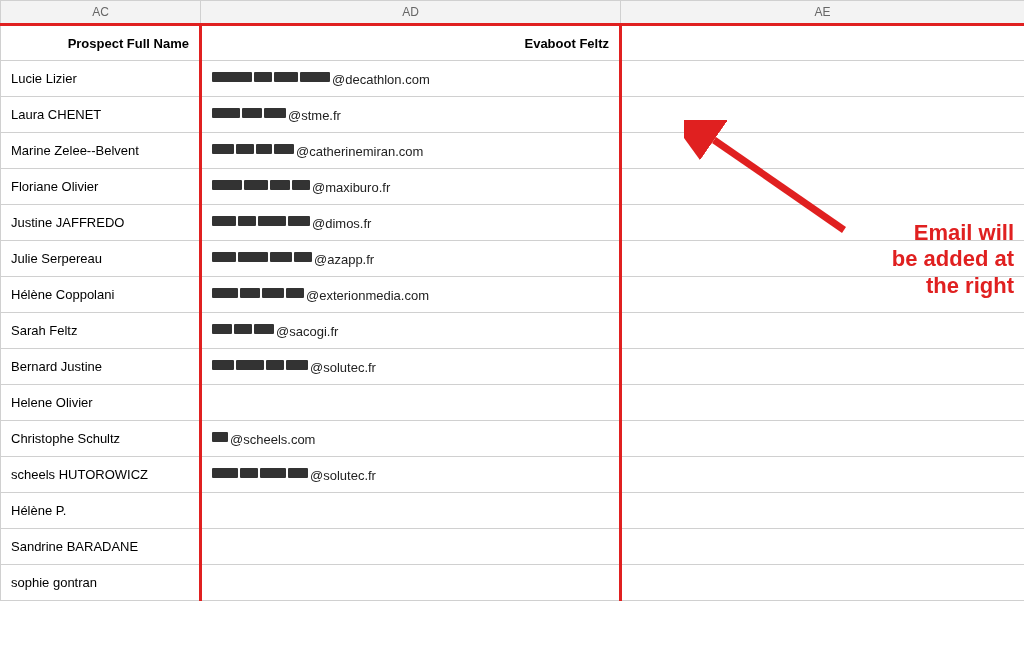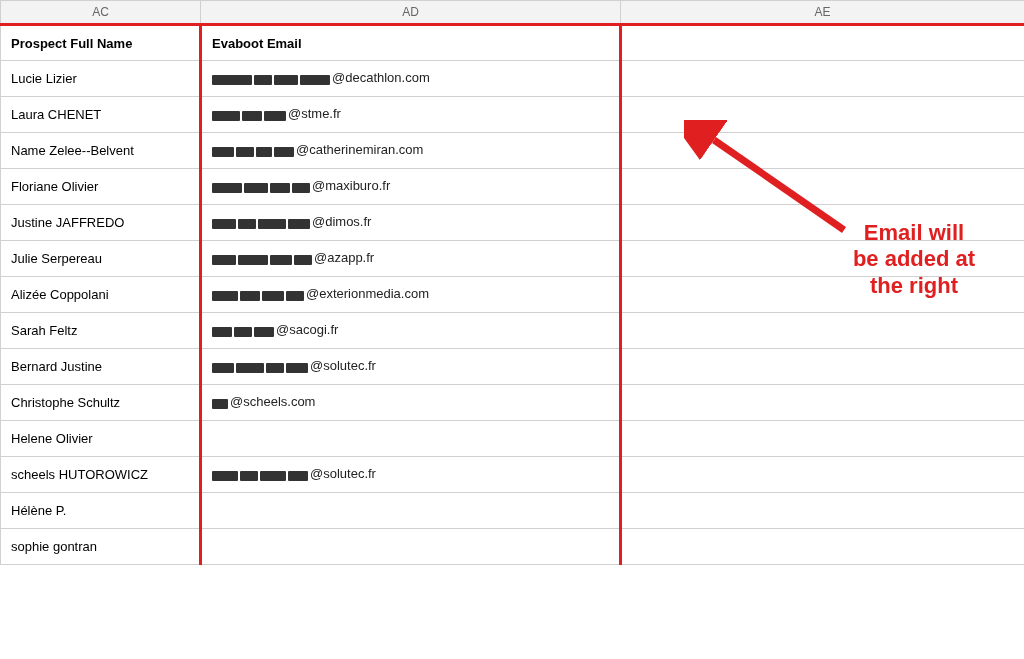--- a/index.html
+++ b/index.html
@@ -76,25 +76,26 @@
     }
 
     
     .ad-bordered {
       border-left: 3px solid #e02020 !important;
       border-right: 3px solid #e02020 !important;
     }
 
     .ad-border-top {
       border-top: 3px solid #e02020 !important;
+      text-align: right;
     }
 
     .blurred-block {
       display: inline-flex;
-      align-items: flex-end;
+      align-items: flex-start;
       gap: 2px;
     }
 
     .blur-seg {
       display: inline-block;
       height: 10px;
       background: #333;
       border-radius: 1px;
       vertical-align: middle;
     }
@@ -118,21 +119,21 @@
       left: 50px;
     }
 
     .annotation-text {
       position: absolute;
       top: 100px;
       right: 10px;
       color: #e02020;
       font-size: 22px;
       font-weight: bold;
-      text-align: center;
+      text-align: right;
       line-height: 1.2;
       width: 200px;
     }
   </style>
 </head>
 <body>
 
 <div class="spreadsheet">
   <table>
     <colgroup>
@@ -147,21 +148,21 @@
         <th>AE</th>
       </tr>
     </thead>
     <tbody id="table-body">
 
       <tr class="header-row">
         <td class="col-ac-cell ad-border-top">
           <strong>Prospect Full Name</strong>
         </td>
         <td class="col-ad-cell ad-bordered ad-border-top">
-          <strong>Evaboot Email</strong>
+          <strong>Evaboot Feltz</strong>
         </td>
         <td class="col-ae-cell ad-border-top"></td>
       </tr>
     <tr>
           <td class="col-ac-cell">Lucie Lizier</td>
           <td class="col-ad-cell ad-bordered"><span class="blurred-block">
               <span class="blur-seg" style="width: 40px;"></span>
               <span class="blur-seg" style="width: 18px;"></span>
               <span class="blur-seg" style="width: 24px;"></span>
               <span class="blur-seg" style="width: 30px;"></span>
@@ -173,21 +174,21 @@
           <td class="col-ac-cell">Laura CHENET</td>
           <td class="col-ad-cell ad-bordered"><span class="blurred-block">
               <span class="blur-seg" style="width: 28px;"></span>
               <span class="blur-seg" style="width: 20px;"></span>
               <span class="blur-seg" style="width: 22px;"></span>
               <span class="domain-text">@stme.fr</span>
             </span></td>
           <td class="col-ae-cell"></td>
         </tr>
         <tr>
-          <td class="col-ac-cell">Name Zelee--Belvent</td>
+          <td class="col-ac-cell">Marine Zelee--Belvent</td>
           <td class="col-ad-cell ad-bordered"><span class="blurred-block">
               <span class="blur-seg" style="width: 22px;"></span>
               <span class="blur-seg" style="width: 18px;"></span>
               <span class="blur-seg" style="width: 16px;"></span>
               <span class="blur-seg" style="width: 20px;"></span>
               <span class="domain-text">@catherinemiran.com</span>
             </span></td>
           <td class="col-ae-cell"></td>
         </tr>
         <tr>
@@ -217,21 +218,21 @@
           <td class="col-ad-cell ad-bordered"><span class="blurred-block">
               <span class="blur-seg" style="width: 24px;"></span>
               <span class="blur-seg" style="width: 30px;"></span>
               <span class="blur-seg" style="width: 22px;"></span>
               <span class="blur-seg" style="width: 18px;"></span>
               <span class="domain-text">@azapp.fr</span>
             </span></td>
           <td class="col-ae-cell"></td>
         </tr>
         <tr>
-          <td class="col-ac-cell">Alizée Coppolani</td>
+          <td class="col-ac-cell">Hélène Coppolani</td>
           <td class="col-ad-cell ad-bordered"><span class="blurred-block">
               <span class="blur-seg" style="width: 26px;"></span>
               <span class="blur-seg" style="width: 20px;"></span>
               <span class="blur-seg" style="width: 22px;"></span>
               <span class="blur-seg" style="width: 18px;"></span>
               <span class="domain-text">@exterionmedia.com</span>
             </span></td>
           <td class="col-ae-cell"></td>
         </tr>
         <tr>
@@ -246,48 +247,53 @@
         </tr>
         <tr>
           <td class="col-ac-cell">Bernard Justine</td>
           <td class="col-ad-cell ad-bordered"><span class="blurred-block">
               <span class="blur-seg" style="width: 22px;"></span>
               <span class="blur-seg" style="width: 28px;"></span>
               <span class="blur-seg" style="width: 18px;"></span>
               <span class="blur-seg" style="width: 22px;"></span>
               <span class="domain-text">@solutec.fr</span>
             </span></td>
+          <td class="col-ae-cell"></td>
+        </tr>
+        <tr>
+          <td class="col-ac-cell">Helene Olivier</td>
+          <td class="col-ad-cell ad-bordered"></td>
           <td class="col-ae-cell"></td>
         </tr>
         <tr>
           <td class="col-ac-cell">Christophe Schultz</td>
           <td class="col-ad-cell ad-bordered"><span class="blurred-block">
               <span class="blur-seg" style="width: 16px;"></span>
               <span class="domain-text">@scheels.com</span>
             </span></td>
           <td class="col-ae-cell"></td>
         </tr>
         <tr>
-          <td class="col-ac-cell">Helene Olivier</td>
+          <td class="col-ac-cell">scheels HUTOROWICZ</td>
+          <td class="col-ad-cell ad-bordered"><span class="blurred-block">
+              <span class="blur-seg" style="width: 26px;"></span>
+              <span class="blur-seg" style="width: 18px;"></span>
+              <span class="blur-seg" style="width: 26px;"></span>
+              <span class="blur-seg" style="width: 20px;"></span>
+              <span class="domain-text">@solutec.fr</span>
+            </span></td>
+          <td class="col-ae-cell"></td>
+        </tr>
+        <tr>
+          <td class="col-ac-cell">Hélène P.</td>
           <td class="col-ad-cell ad-bordered"></td>
           <td class="col-ae-cell"></td>
         </tr>
         <tr>
-          <td class="col-ac-cell">scheels HUTOROWICZ</td>
-          <td class="col-ad-cell ad-bordered"><span class="blurred-block">
-              <span class="blur-seg" style="width: 26px;"></span>
-              <span class="blur-seg" style="width: 18px;"></span>
-              <span class="blur-seg" style="width: 26px;"></span>
-              <span class="blur-seg" style="width: 20px;"></span>
-              <span class="domain-text">@solutec.fr</span>
-            </span></td>
-          <td class="col-ae-cell"></td>
-        </tr>
-        <tr>
-          <td class="col-ac-cell">Hélène P.</td>
+          <td class="col-ac-cell">Sandrine BARADANE</td>
           <td class="col-ad-cell ad-bordered"></td>
           <td class="col-ae-cell"></td>
         </tr>
         <tr>
           <td class="col-ac-cell">sophie gontran</td>
           <td class="col-ad-cell ad-bordered"></td>
           <td class="col-ae-cell"></td>
         </tr>
       </tbody>
   </table>

